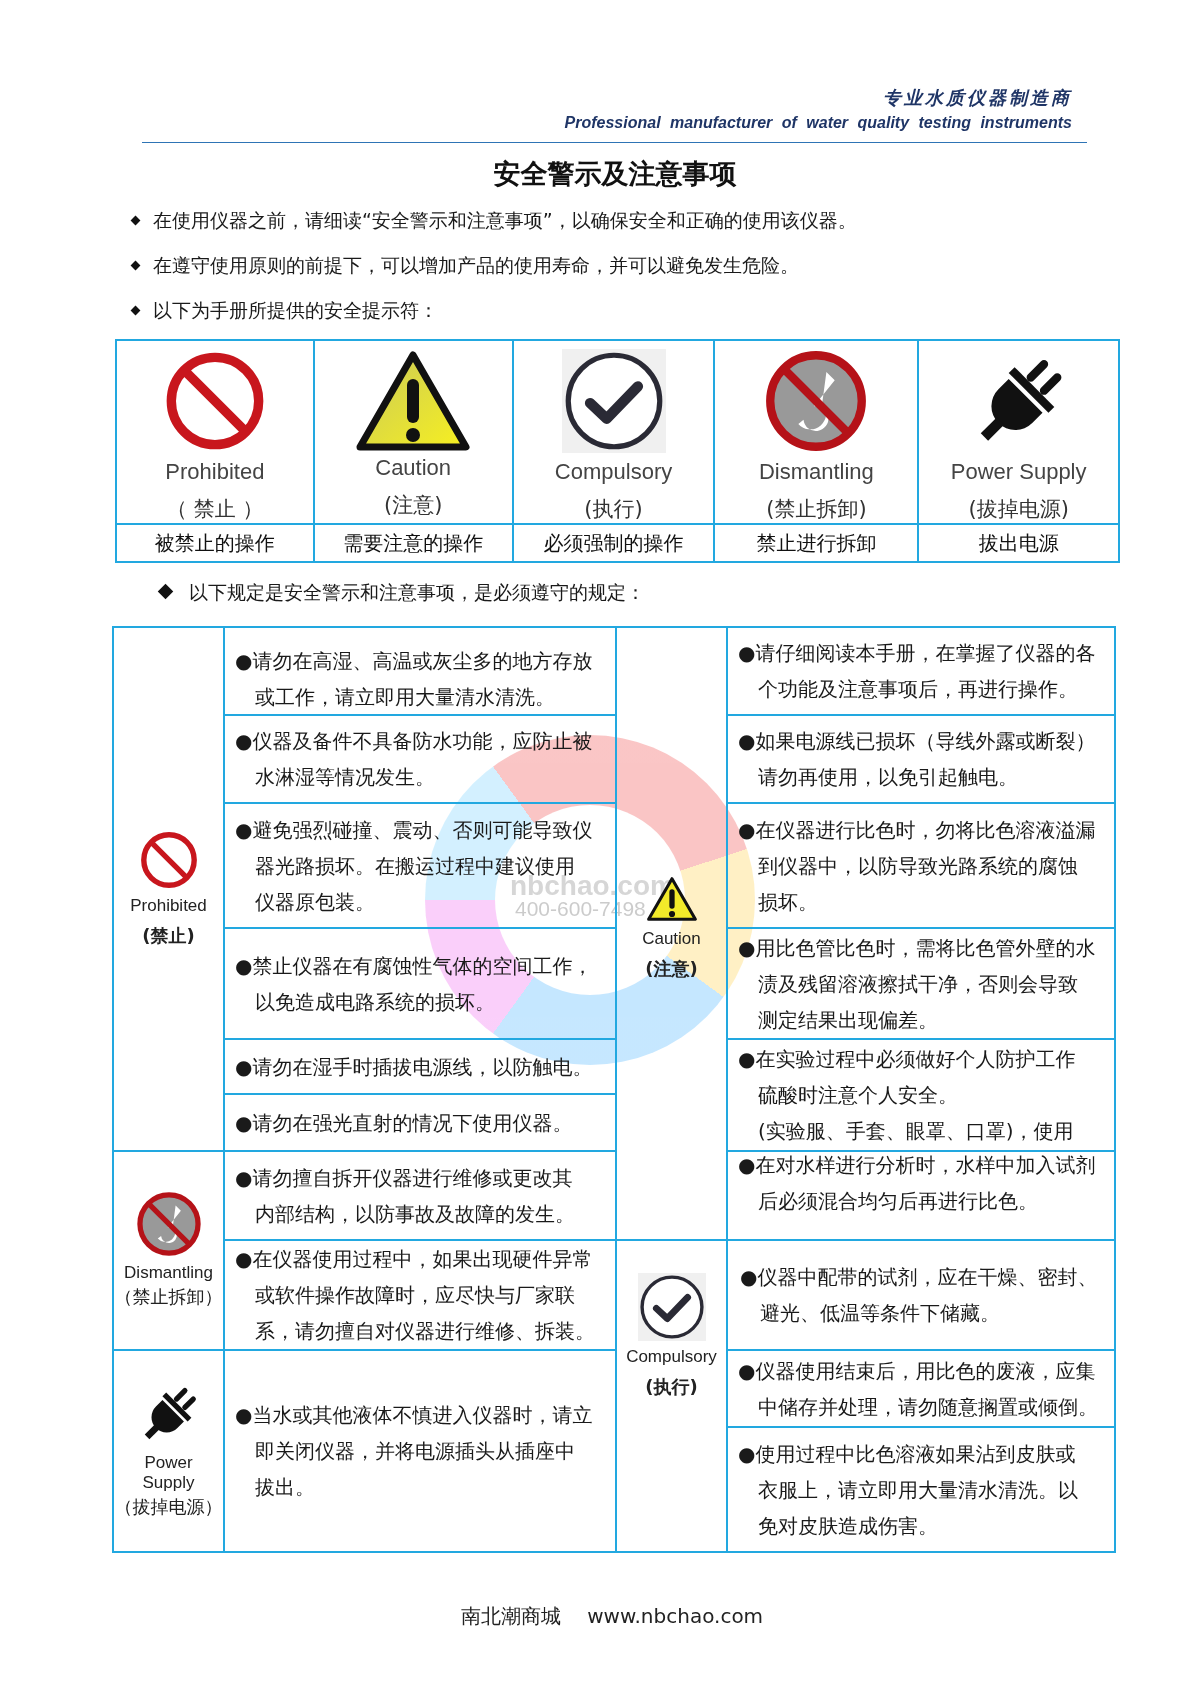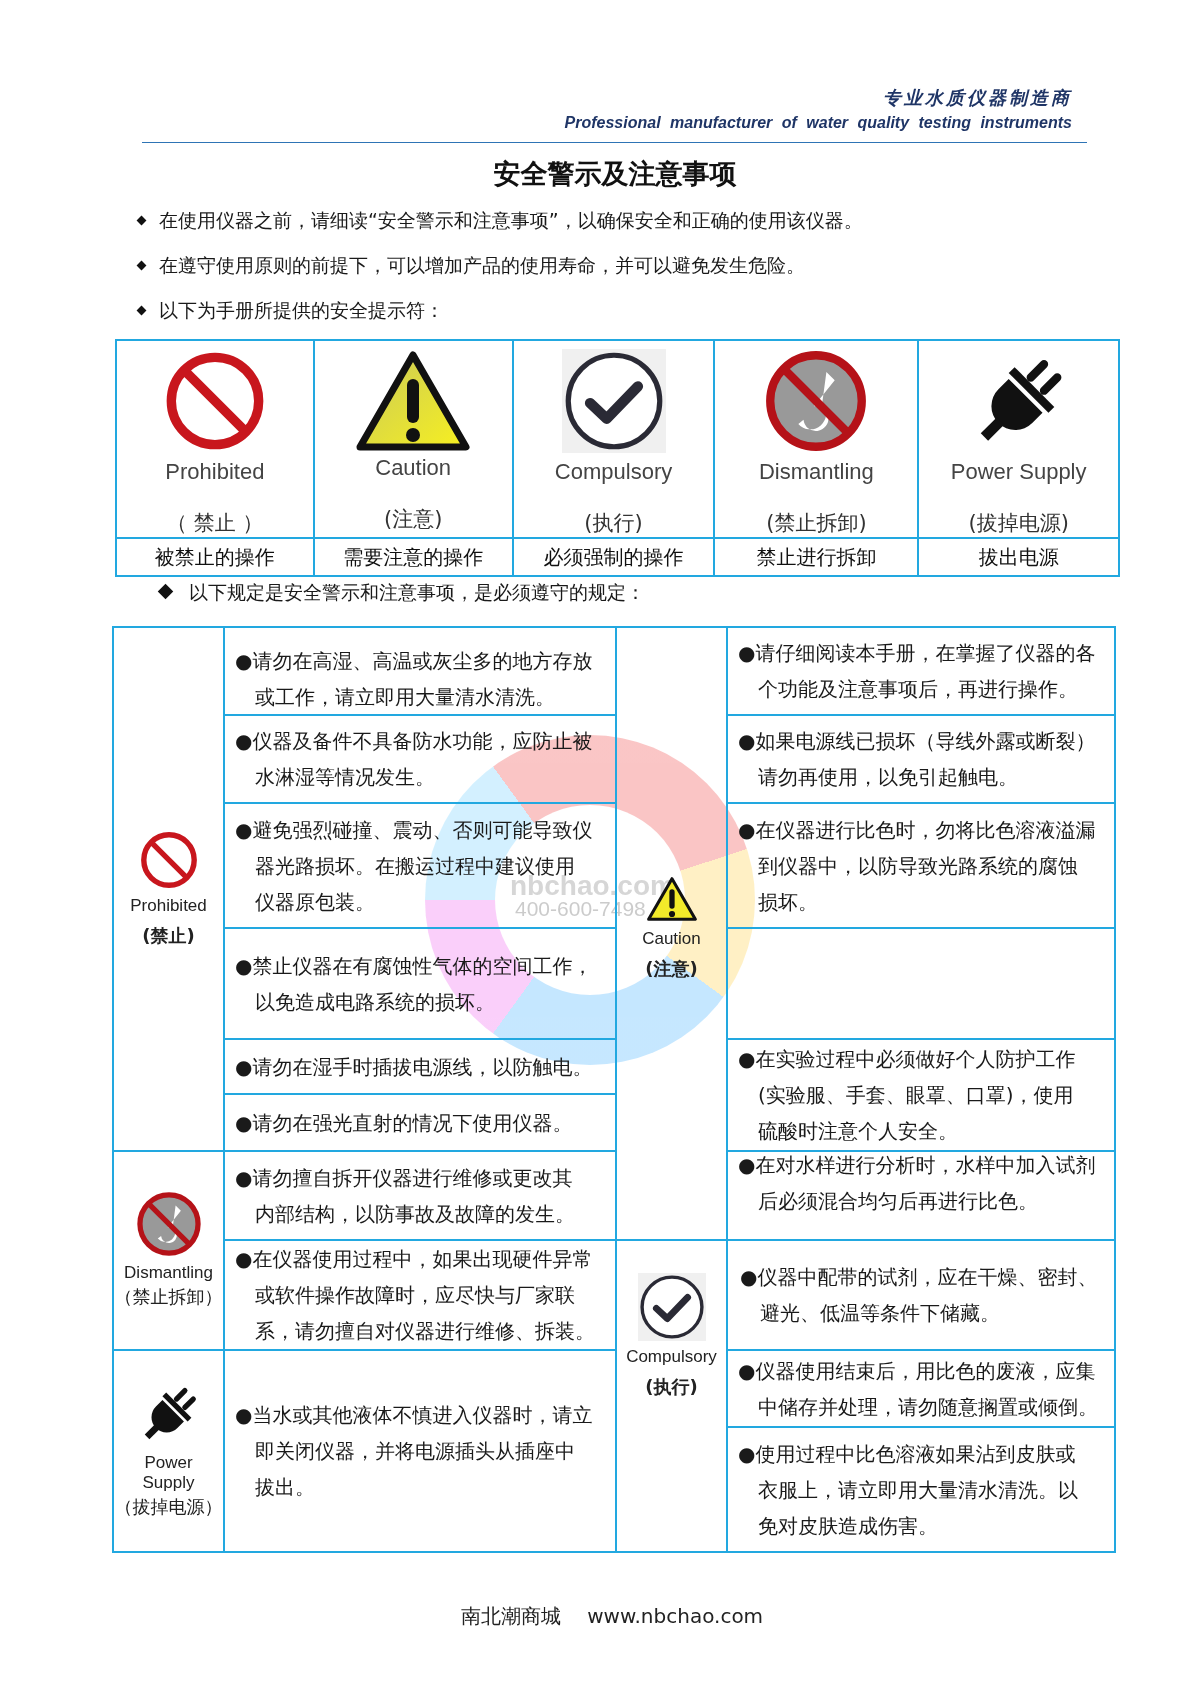--- a/index.html
+++ b/index.html
@@ -2,33 +2,33 @@
 <html><head>
 <meta charset="utf-8">
 <style>
   html,body{margin:0;padding:0;background:#fff;}
   body{width:1200px;height:1699px;position:relative;overflow:hidden;font-family:"DejaVu Sans","Liberation Sans",sans-serif;color:#1a1a1a;}
   .abs{position:absolute;}
   .hdr-cn{right:128px;top:86px;font-family:"DejaVu Serif",serif;font-style:italic;font-weight:bold;font-size:18px;color:#1f3566;letter-spacing:3px;}
   .hdr-en{right:128px;top:114px;font-family:"Liberation Sans",sans-serif;font-style:italic;font-weight:bold;font-size:16px;color:#1f3566;word-spacing:5px;}
   .hdr-rule{left:142px;top:142px;width:945px;height:1px;background:#2e74b5;}
   .title{left:0;width:1230px;top:156px;text-align:center;font-size:27px;font-weight:bold;color:#111;}
-  .bullet{left:138px;font-size:19px;color:#1a1a1a;}
+  .bullet{left:132px;font-size:19px;color:#1a1a1a;}
   .bullet .dia{display:inline-block;width:7px;height:7px;background:#111;transform:rotate(45deg);margin-right:14px;position:relative;top:-3px;}
   .bullet2{left:160px;font-size:19px;}
   .bullet2 .dia{width:11px;height:11px;margin-right:18px;top:-2px;}
 
   table{border-collapse:collapse;}
   .legend{position:absolute;left:115px;top:339px;width:1005px;}
   .legend td{border:2px solid #22a8e0;text-align:center;vertical-align:top;padding:0;}
   .legend .iconrow td{height:180px;}
   .legend .labrow td{height:36px;vertical-align:middle;font-size:20px;color:#111;}
   .lg-icon{height:104px;margin-top:8px;display:flex;justify-content:center;align-items:center;}
   .lg-en{font-family:"Liberation Sans",sans-serif;font-size:22px;color:#444;margin-top:6px;font-weight:300;}
-  .lg-cn{font-size:21px;color:#333;margin-top:24px;}
+  .lg-cn{font-size:21px;color:#333;margin-top:10px;}
 
   .main{position:absolute;left:112px;top:626px;width:1004px;height:927px;border:2px solid #22a8e0;box-sizing:border-box;}
   .vline{position:absolute;width:2px;background:#22a8e0;}
   .hline{position:absolute;height:2px;background:#22a8e0;}
   .txt{position:absolute;font-size:20px;line-height:36px;color:#1a1a1a;padding-left:10px;padding-right:6px;box-sizing:border-box;display:flex;flex-direction:column;justify-content:center;}
   .txt span{display:block;}
   .txt .cont{padding-left:20px;}
   .cat{position:absolute;display:flex;flex-direction:column;align-items:center;justify-content:center;text-align:center;}
   .cat-en{font-family:"Liberation Sans",sans-serif;font-size:17px;color:#222;margin-top:6px;}
   .cat-cn{font-size:18px;font-weight:bold;color:#222;margin-top:8px;text-align:right;}
@@ -258,24 +258,29 @@
     </div>
   <div class="txt" style="left:614px;top:88px;width:388px;height:86px">
       <span>●如果电源线已损坏（导线外露或断裂）</span>
       <span class="cont">请勿再使用，以免引起触电。</span>
     </div>
   <div class="txt" style="left:614px;top:176px;width:388px;height:123px">
       <span>●在仪器进行比色时，勿将比色溶液溢漏</span>
       <span class="cont">到仪器中，以防导致光路系统的腐蚀</span>
       <span class="cont">损坏。</span>
     </div>
+  <div class="txt" style="left:614px;top:301px;width:388px;height:109px">
+      <span>●用比色管比色时，需将比色管外壁的水</span>
+      <span class="cont">渍及残留溶液擦拭干净，否则会导致</span>
+      <span class="cont">测定结果出现偏差。</span>
+    </div>
   <div class="txt" style="left:614px;top:412px;width:388px;height:110px">
       <span>●在实验过程中必须做好个人防护工作</span>
+      <span class="cont">硫酸时注意个人安全。</span>
       <span class="cont">(实验服、手套、眼罩、口罩)，使用</span>
-      <span class="cont">硫酸时注意个人安全。</span>
     </div>
   <div class="txt" style="left:614px;top:524px;width:388px;height:62px">
       <span>●在对水样进行分析时，水样中加入试剂</span>
       <span class="cont">后必须混合均匀后再进行比色。</span>
     </div>
   <div class="txt" style="left:616px;top:613px;width:388px;height:108px">
       <span>●仪器中配带的试剂，应在干燥、密封、</span>
       <span class="cont">避光、低温等条件下储藏。</span>
     </div>
   <div class="txt" style="left:614px;top:723px;width:388px;height:75px">

